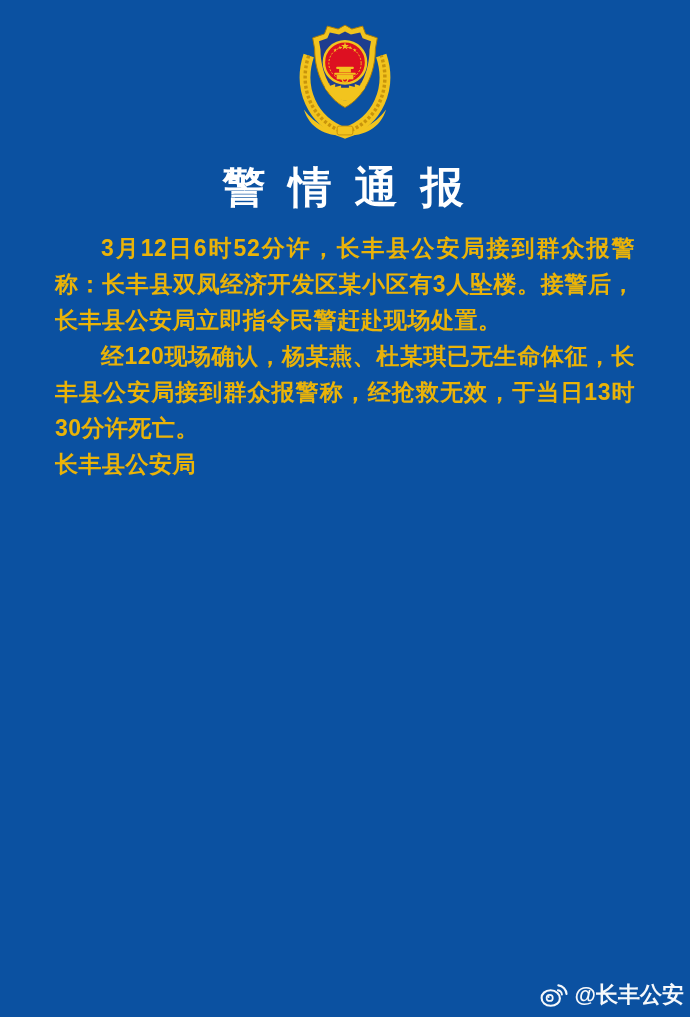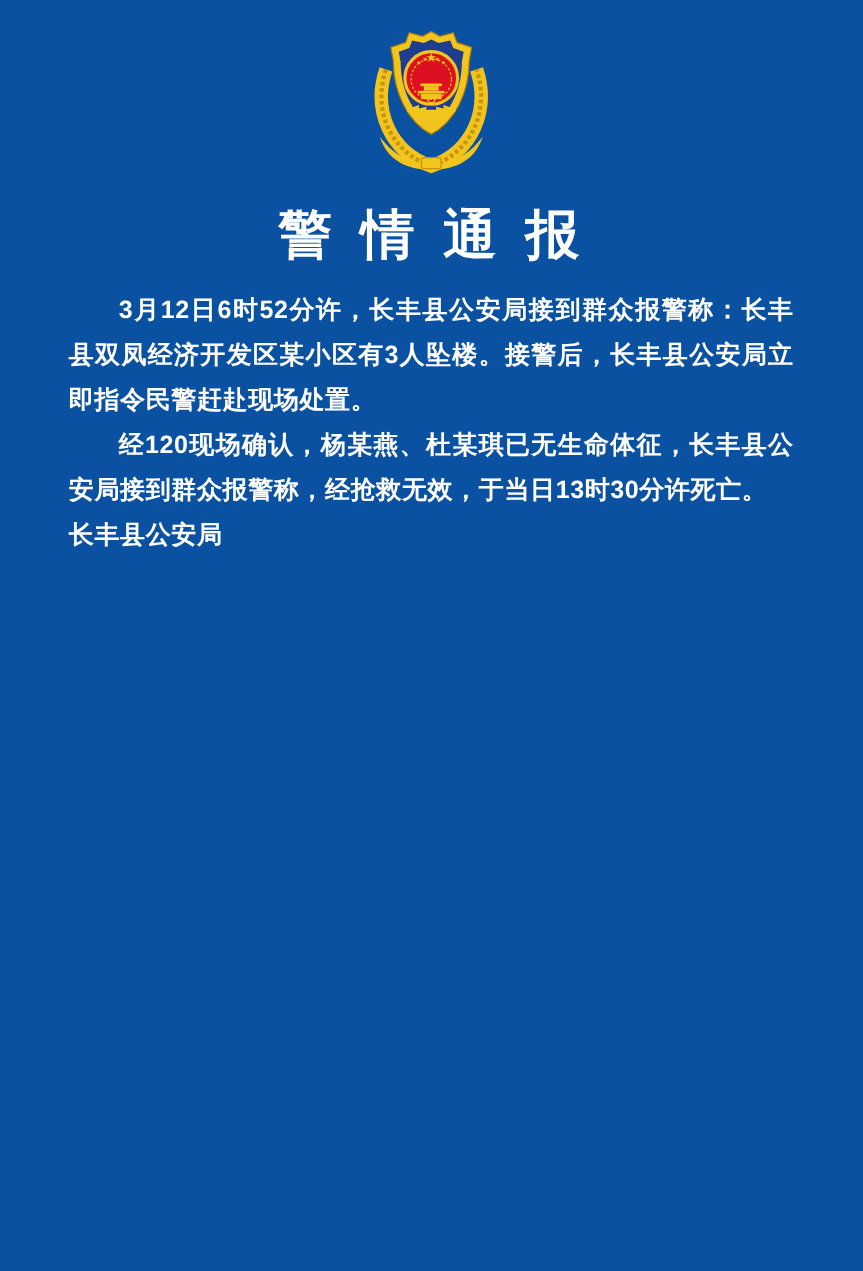--- a/index.html
+++ b/index.html
@@ -33,22 +33,22 @@
     font-size: 43px;
     letter-spacing: 4px;
     white-space: pre;
     margin-top: 12px;
   }
   .notice-body {
     position: absolute;
     top: 230px;
     left: 55px;
     width: 580px;
-    color: #ffffff;
-    font-size: 20px;
+    color: #eab308;
+    font-size: 23px;
     line-height: 36px;
     font-weight: 600;
     letter-spacing: 0.5px;
     text-align: justify;
   }
   .notice-body p { text-indent: 2em; }
   .notice-body p.sig { text-indent: 0; }
   .footer {
     position: absolute;
     right: 6px;
@@ -106,14 +106,28 @@
   </div>
 
   <h1 class="title">警 情 通 报</h1>
 
   <div class="notice-body">
     <p>3月12日6时52分许，长丰县公安局接到群众报警称：长丰县双凤经济开发区某小区有3人坠楼。接警后，长丰县公安局立即指令民警赶赴现场处置。</p>
     <p>经120现场确认，杨某燕、杜某琪已无生命体征，长丰县公安局接到群众报警称，经抢救无效，于当日13时30分许死亡。</p>
     <p class="sig">长丰县公安局</p>
   </div>
 
+  <div class="footer">
+    <span class="wicon">
+      <svg viewBox="0 0 30 26" xmlns="http://www.w3.org/2000/svg">
+        <g fill="none" stroke="#FFFFFF">
+          <path d="M19 2.5 a 9.5 9.5 0 0 1 8.5 9" stroke-width="2.2" stroke-linecap="round"></path>
+          <path d="M18.5 7.5 a 5 5 0 0 1 4.2 4.5" stroke-width="2" stroke-linecap="round"></path>
+          <path d="M11 7.5 C 5 7.5 1.6 11.5 1.6 15.5 C 1.6 20 5.5 23.6 11 23.6 C 16.5 23.6 20.6 20.3 20.6 16 C 20.6 11.5 16.5 7.5 11 7.5 Z" stroke-width="2.2"></path>
+          <circle cx="10" cy="15.5" r="3.2" stroke-width="1.8"></circle>
+        </g>
+        <circle cx="8.9" cy="14.6" r="1" fill="#FFFFFF"></circle>
+      </svg>
+    </span>
+    <span>@长丰公安</span>
+  </div>
 
 </div>
 
 </body></html>

